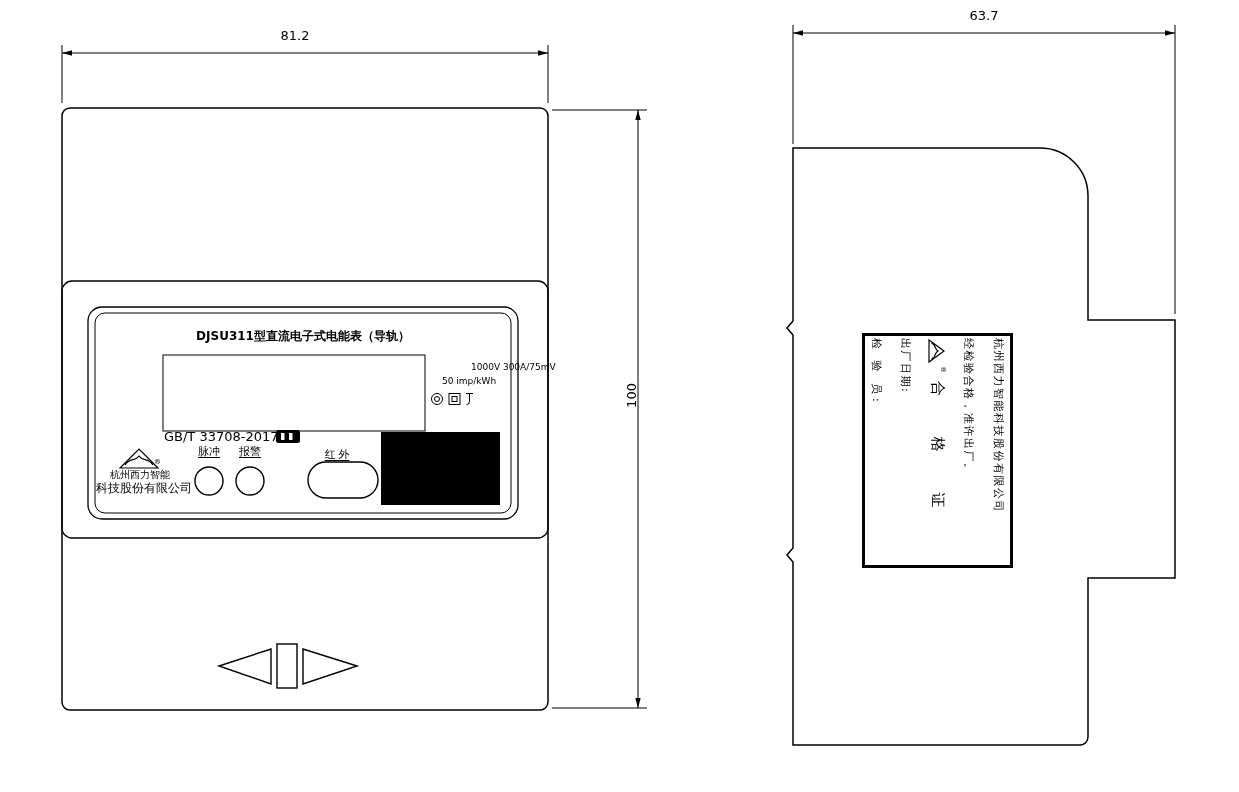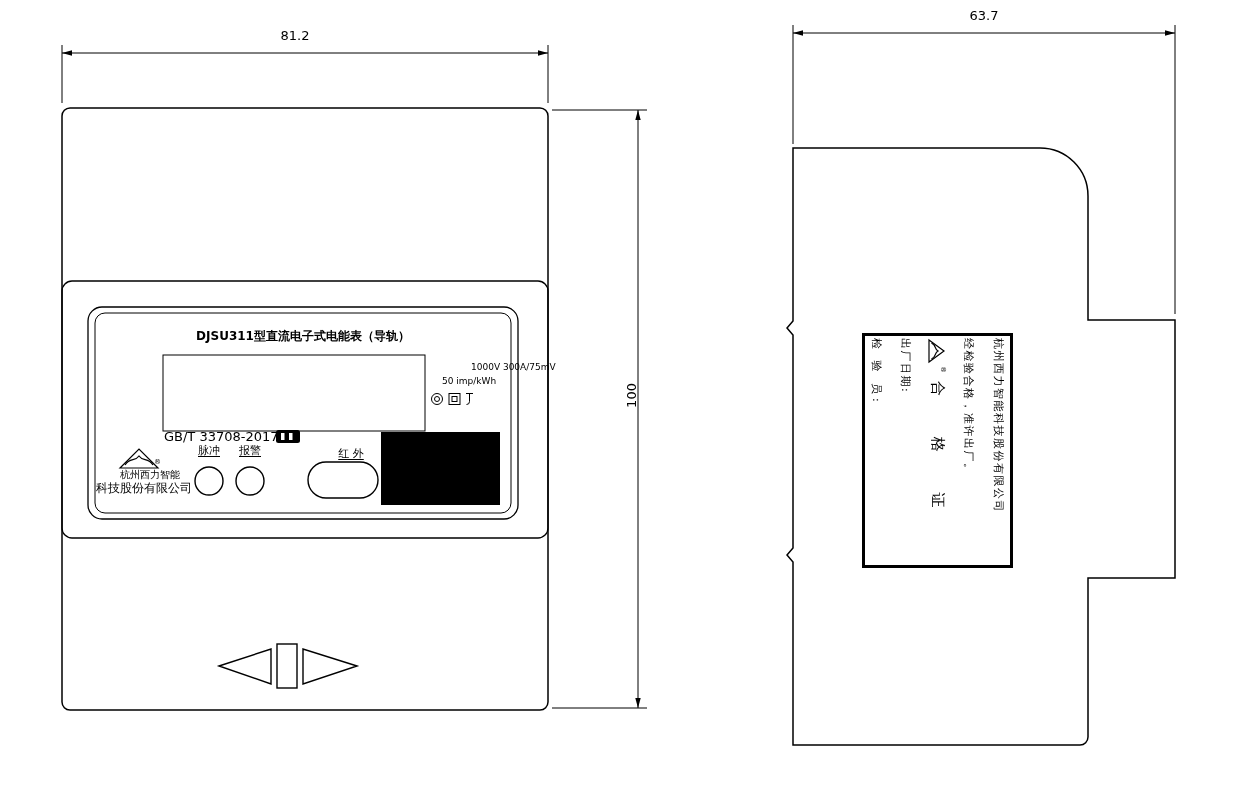--- a/index.html
+++ b/index.html
@@ -5,21 +5,21 @@
   html,body { margin:0; padding:0; background:#ffffff; }
   .canvas {
     position:relative; width:1239px; height:792px; background:#ffffff;
     font-family:"DejaVu Sans", sans-serif; color:#000; overflow:hidden;
   }
   svg.layer { position:absolute; left:0; top:0; }
   .t { position:absolute; white-space:nowrap; color:#000; line-height:1.15; }
   .c { text-align:center; }
   .dim { font-size:13px; }
   .rot-ccw { transform:rotate(-90deg); transform-origin:center; }
-  .underl { text-decoration:underline; text-underline-offset:2px; }
+  .underl { text-decoration:underline; text-underline-offset:2px;font-family:Liberation Serif, serif; }
 
   .cert-box {
     position:absolute; left:862px; top:333px; width:151px; height:235px;
     border:3px solid #000; background:#fff; box-sizing:border-box;
   }
   .cert-inner {
     position:absolute; left:-40px; top:44px; width:225px; height:141px;
     transform:rotate(90deg); transform-origin:center;
     display:flex; flex-direction:column; justify-content:space-between;
     padding:2px 0; box-sizing:border-box;
@@ -126,26 +126,26 @@
 
   <div class="t c" style="left:100px; top:330px; width:406px; font-size:12px; font-weight:bold;">DJSU311型直流电子式电能表（导轨）</div>
 
   <div class="t" style="left:432px; top:362px; font-size:9px;margin-left:39px;">1000V 300A/75mV</div>
   <div class="t" style="left:432px; top:376px; font-size:9px;margin-left:10px;">50 imp/kWh</div>
 
   <div class="t" style="left:164px; top:430px; font-size:13px;">GB/T 33708-2017</div>
 
   <div class="t" style="left:154px; top:458px; font-size:7px;">®</div>
 
-  <div class="t c" style="left:100px; top:469px; width:80px; font-size:10px;text-align:right;">杭州西力智能</div>
+  <div class="t c" style="left:100px; top:469px; width:80px; font-size:10px;">杭州西力智能</div>
   <div class="t c" style="left:96px; top:482px; width:88px; font-size:12px;">科技股份有限公司</div>
 
   <div class="t c underl" style="left:188px; top:445px; width:42px; font-size:11px;">脉冲</div>
   <div class="t c underl" style="left:229px; top:445px; width:42px; font-size:11px;">报警</div>
-  <div class="t c underl" style="left:325px; top:448px; width:52px; font-size:11px;">红 外</div>
+  <div class="t c underl" style="left:311px; top:448px; width:52px; font-size:11px;">红 外</div>
 
   <div class="t dim c" style="left:949px; top:9px; width:70px;">63.7</div>
 
   <div class="cert-box">
     <div class="cert-inner">
       <div class="cert-row">杭州西力智能科技股份有限公司</div>
       <div class="cert-row">经检验合格，准许出厂。</div>
       <div class="cert-title-row">
         <svg width="26" height="18" viewBox="0 0 26 18">
           <polygon points="2,17 13,2 24,17" fill="none" stroke="#000" stroke-width="1.2"></polygon>

